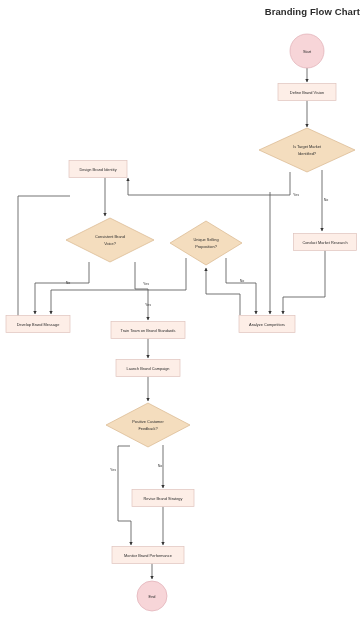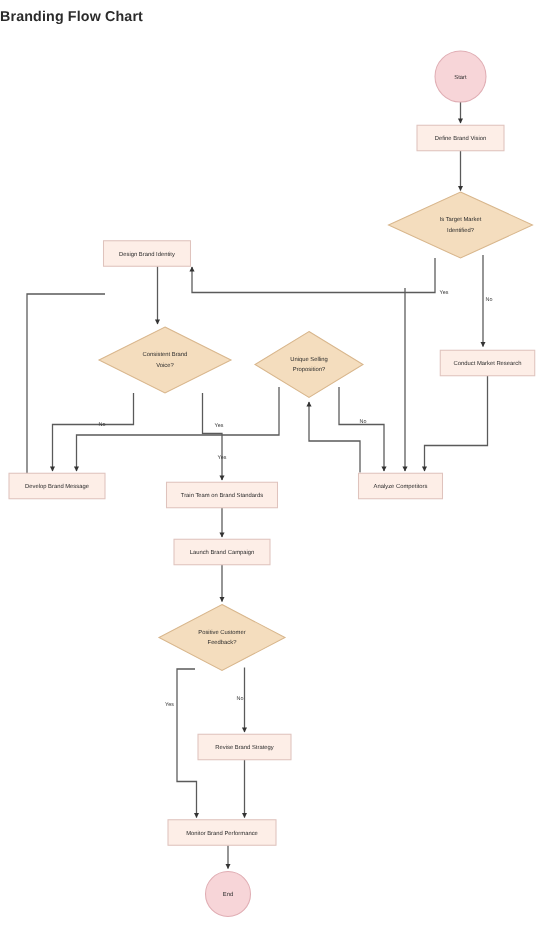--- a/index.html
+++ b/index.html
@@ -17,21 +17,21 @@
   #chart-root {
     position: relative;
     width: 360px;
     height: 619px;
   }
   .chart-title {
     position: absolute;
     top: 6px;
     left: 0;
     width: 360px;
-    text-align: left;
+    text-align: right;
     font-size: 9.5px;
     font-weight: bold;
     color: #2b2b2b;
     letter-spacing: 0.1px;
   }
   svg#flow {
     position: absolute;
     top: 0;
     left: 0;
     display: block;

